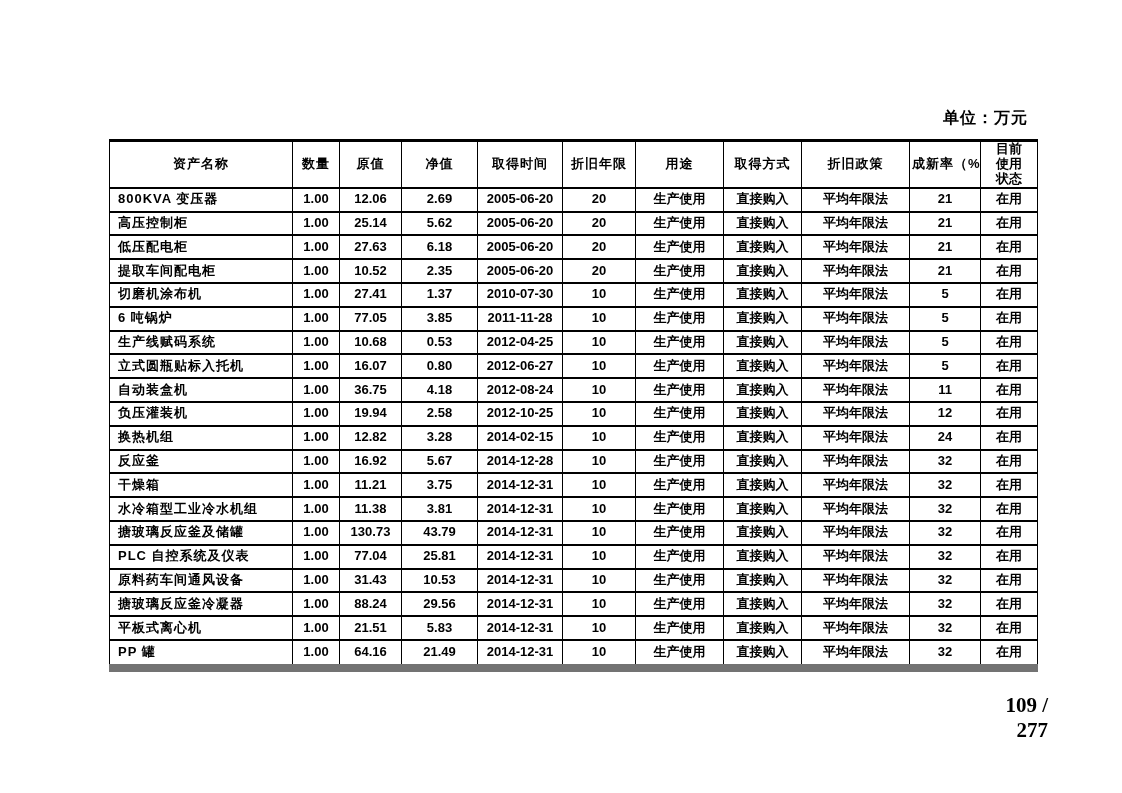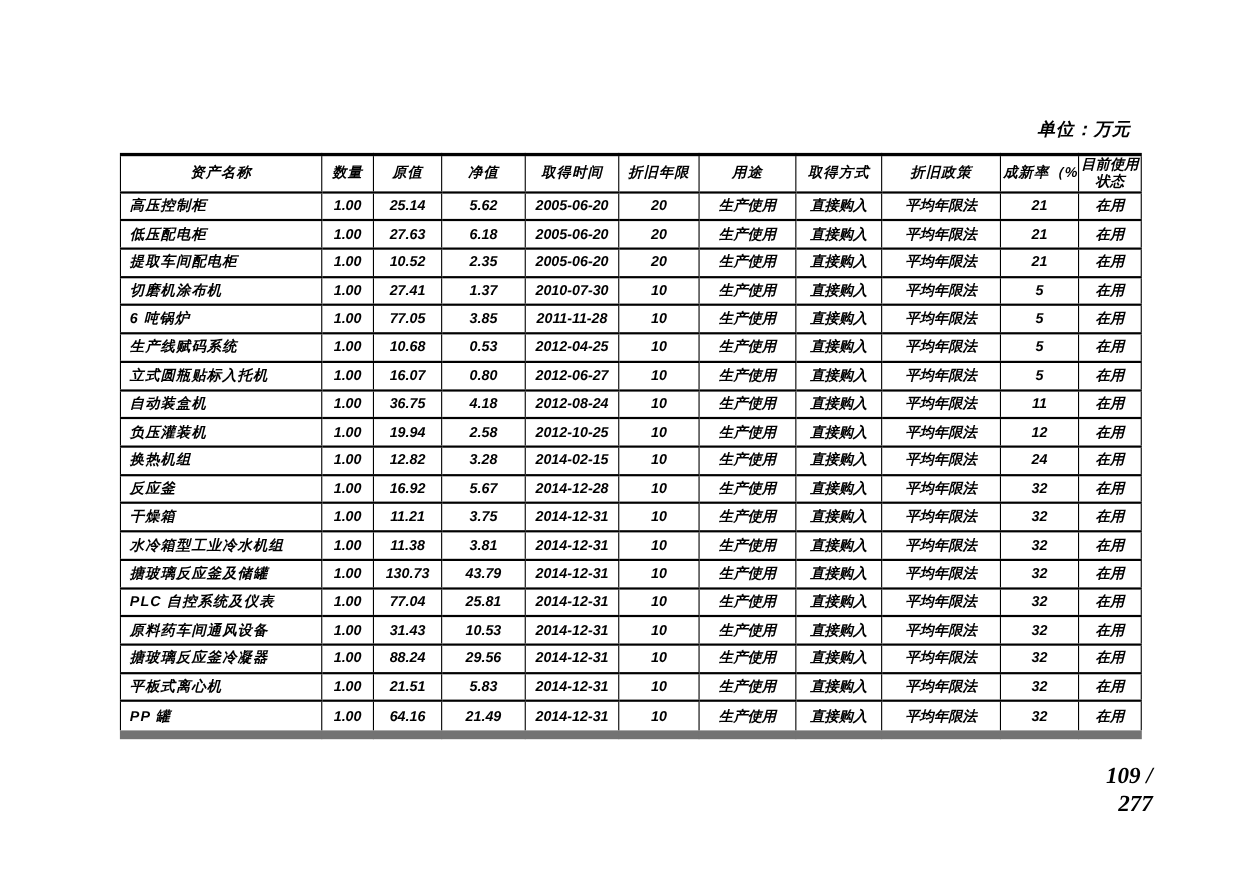--- a/index.html
+++ b/index.html
@@ -8,21 +8,20 @@
     background: #ffffff;
   }
   .page {
     position: relative;
     width: 1122px;
     height: 793px;
     background: #ffffff;
     font-family: "Liberation Sans", sans-serif;
     color: #000000;
     overflow: hidden;
-    font-style: italic;
   }
   .unit-label {
     position: absolute;
     top: 108px;
     right: 94px;
     font-size: 16px;
     font-weight: 700;
     letter-spacing: 1px;
     font-family: "Liberation Serif", serif;
   }
@@ -55,21 +54,21 @@
   table.asset-table thead tr {
     height: 34px;
   }
   table.asset-table thead th {
     font-size: 13px;
     letter-spacing: 1px;
   }
   table.asset-table thead th.col-status {
     white-space: normal;
     letter-spacing: 0;
-    padding: 0 0;
+    padding: 0 12px;
   }
   table.asset-table td.name-cell {
     text-align: left;
     padding-left: 8px;
     letter-spacing: 1px;
   }
   .page-number {
     position: absolute;
     top: 693px;
     left: 972px;
@@ -110,20 +109,33 @@
           <th>折旧年限</th>
           <th>用途</th>
           <th>取得方式</th>
           <th>折旧政策</th>
           <th>成新率（%）</th>
           <th class="col-status">目前使用状态</th>
         </tr>
     </thead>
     <tbody>
         <tr>
+          <td class="name-cell">800KVA 变压器</td>
+          <td>1.00</td>
+          <td>12.06</td>
+          <td>2.69</td>
+          <td>2005-06-20</td>
+          <td>20</td>
+          <td>生产使用</td>
+          <td>直接购入</td>
+          <td>平均年限法</td>
+          <td>21</td>
+          <td>在用</td>
+        </tr>
+        <tr>
           <td class="name-cell">高压控制柜</td>
           <td>1.00</td>
           <td>25.14</td>
           <td>5.62</td>
           <td>2005-06-20</td>
           <td>20</td>
           <td>生产使用</td>
           <td>直接购入</td>
           <td>平均年限法</td>
           <td>21</td>

